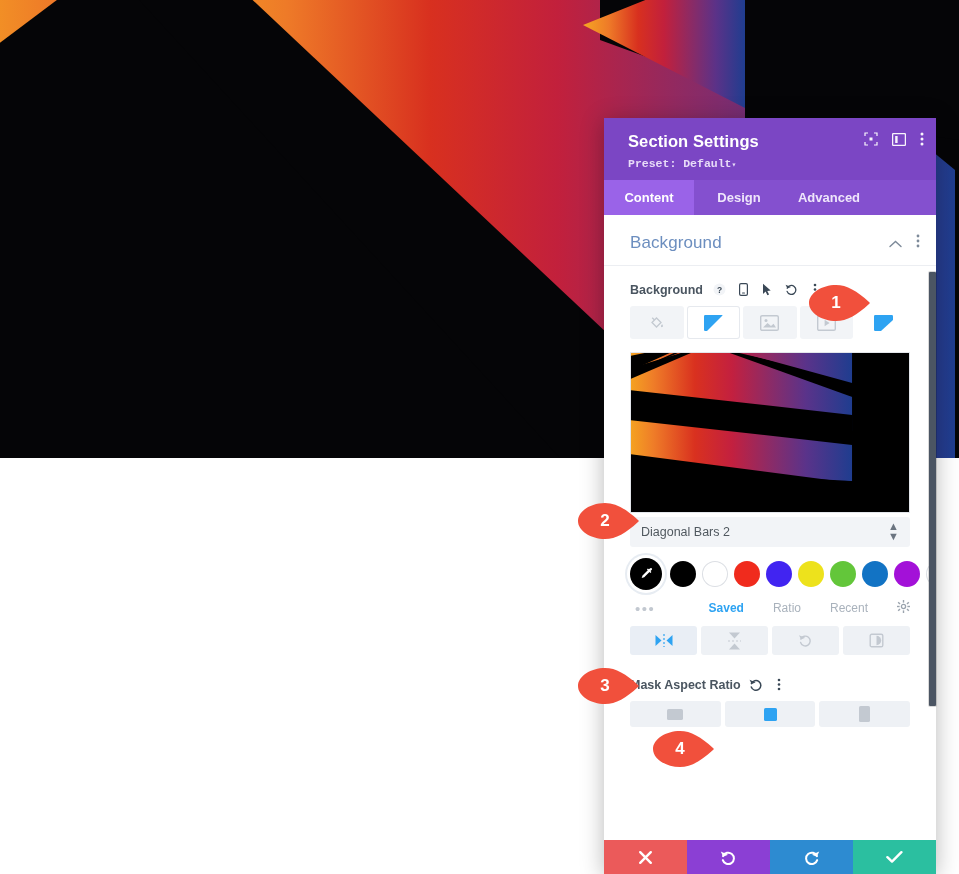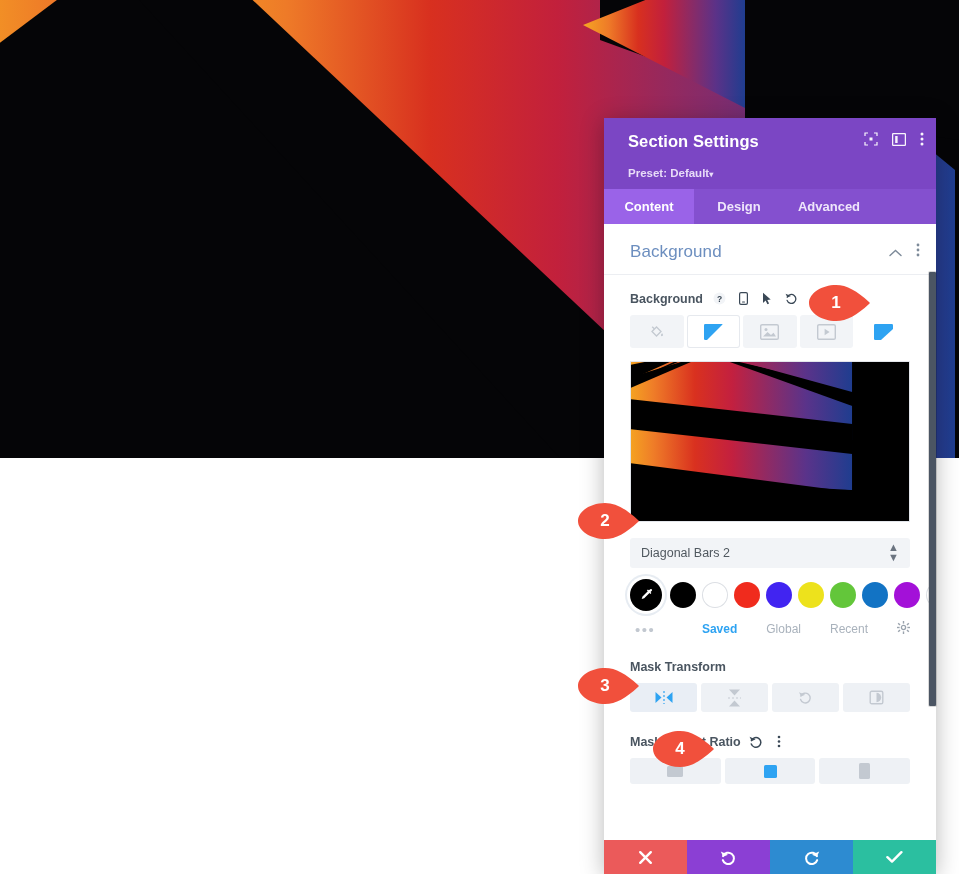--- a/index.html
+++ b/index.html
@@ -28,21 +28,21 @@
     overflow: hidden;
   }
 
   
   .pnl-head {
     background: #7b46c4; color:#fff;
     padding: 14px 18px 10px 24px;
     position: relative;
   }
   .pnl-title { font-size: 16.5px; font-weight: 700; letter-spacing:.1px; }
-  .pnl-preset { font-size: 11.5px; margin-top: 16px; color: #e8dcf8; font-weight:700; }
+  .pnl-preset { font-size: 11.5px; margin-top: 6px; color: #e8dcf8; font-weight:700;font-family:Liberation Mono, monospace; }
   .pnl-preset .caret { font-size: 8px; }
   .head-icons { position:absolute; right: 12px; top: 14px; display:flex; gap:14px; align-items:center; }
   .head-icons .hi { opacity:.95; cursor:pointer; display:flex; }
 
   
   .pnl-tabs { display:flex; background:#8450cf; }
   .pnl-tab {
     flex: 0 0 auto; padding: 10px 0; text-align:center;
     color:#efe6fb; font-size: 13px; font-weight:700; cursor:pointer;
     width: 90px;
@@ -73,21 +73,21 @@
   .seg.active { background:#ffffff; box-shadow: 0 0 0 1px #e6e9ee inset; }
   .seg.sel-blue { background:#ffffff; }
 
   .preview-box {
     margin: 13px 0 0 0; height: 161px; border:1px solid #e3e6eb; overflow:hidden;
     background:#000;
   }
   .preview-box svg { display:block; width:100%; height:100%; }
 
   .select {
-    margin-top: 16px; height: 30px; background:#f2f4f7; border-radius:3px;
+    margin-top: 4px; height: 30px; background:#f2f4f7; border-radius:3px;
     display:flex; align-items:center; justify-content:space-between;
     padding: 0 11px; cursor:pointer;
   }
   .select span.v { font-size:12.5px; color:#50585f; }
   .select .spin { font-size:11px; color:#6b7480; line-height:.9; text-align:center;}
 
   .sub-label { font-size:12.5px; font-weight:700; color:#4a5560; margin-top: 22px; }
 
   .swatches { display:flex; align-items:center; gap:6px; margin-top:11px; }
   .sw { width:26px; height:26px; border-radius:50%; cursor:pointer; flex:0 0 auto;}
@@ -381,41 +381,40 @@
           <div class="sw" style="background:#63c63a"></div>
           <div class="sw" style="background:#1273c4"></div>
           <div class="sw" style="background:#a311d8"></div>
           <div class="sw none"></div>
         </div>
 
         <div class="sw-foot">
           <span class="dots">•••</span>
           <span class="sw-tabs">
             <span class="sw-tab on">Saved</span>
-            <span class="sw-tab off">Global</span>
+            <span class="sw-tab off">Ratio</span>
             <span class="sw-tab off">Recent</span>
             <span>
               <svg width="13" height="13" viewBox="0 0 13 13">
                   <g fill="#9aa3ad">
                     <circle cx="6.5" cy="6.5" r="2.1" fill="none" stroke="#9aa3ad" stroke-width="1.3"></circle>
                     <rect x="5.8" y="0" width="1.4" height="2.6"></rect>
                     <rect x="5.8" y="10.4" width="1.4" height="2.6"></rect>
                     <rect x="0" y="5.8" width="2.6" height="1.4"></rect>
                     <rect x="10.4" y="5.8" width="2.6" height="1.4"></rect>
                     <rect x="1.4" y="1.9" width="1.4" height="2.6" transform="rotate(-45 2.1 3.2)"></rect>
                     <rect x="10.2" y="8.5" width="1.4" height="2.6" transform="rotate(-45 10.9 9.8)"></rect>
                     <rect x="10.2" y="1.9" width="1.4" height="2.6" transform="rotate(45 10.9 3.2)"></rect>
                     <rect x="1.4" y="8.5" width="1.4" height="2.6" transform="rotate(45 2.1 9.8)"></rect>
                   </g>
                 </svg>
             </span>
           </span>
         </div>
 
-        <div class="sub-label">Mask Transform</div>
         <div class="xform-row">
           <div class="xbtn act">
             <svg width="18" height="13" viewBox="0 0 18 13">
                 <path d="M0.5 1 L6.5 6.5 L0.5 12 Z" fill="#2ea3f2"></path>
                 <path d="M17.5 1 L11.5 6.5 L17.5 12 Z" fill="#2ea3f2"></path>
                 <line x1="9" y1="0" x2="9" y2="13" stroke="#2ea3f2" stroke-width="1.2" stroke-dasharray="2 2"></line>
               </svg>
           </div>
           <div class="xbtn">
             <svg width="13" height="18" viewBox="0 0 13 18">

